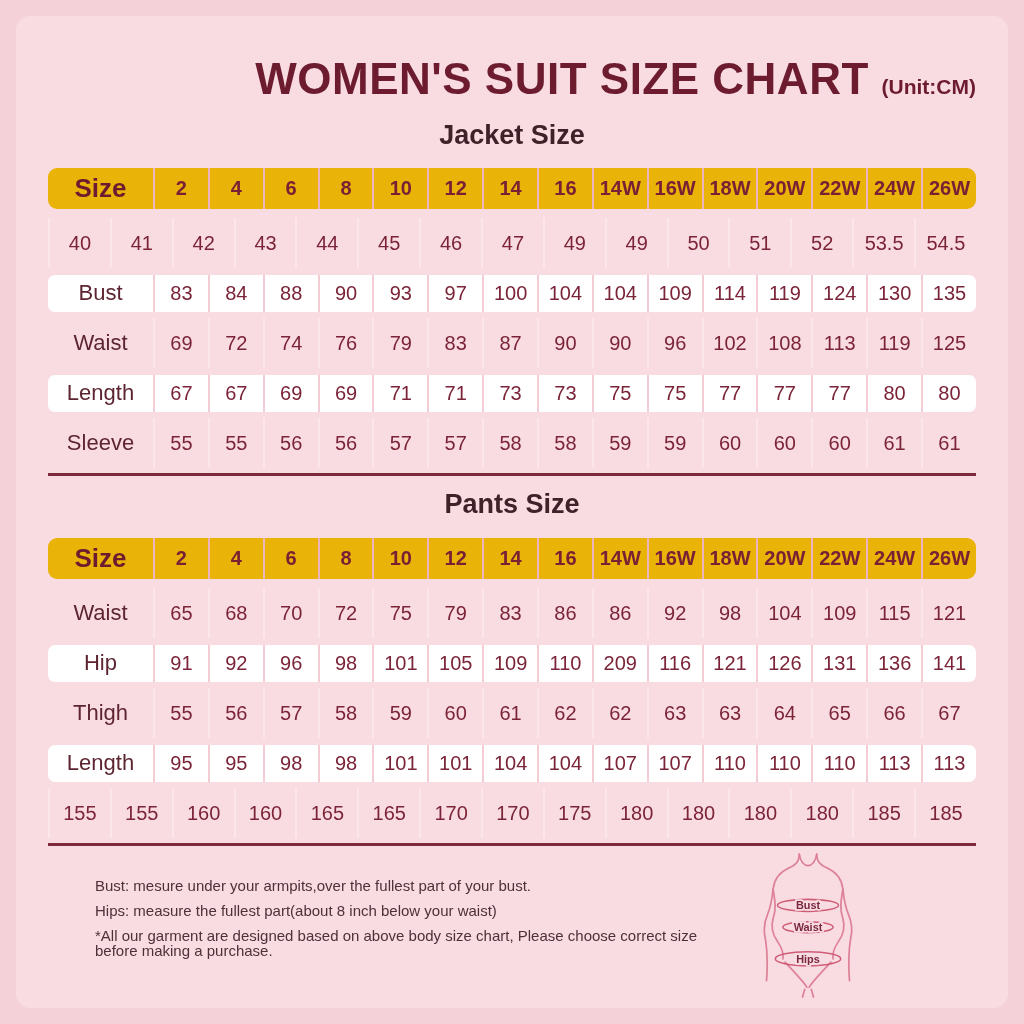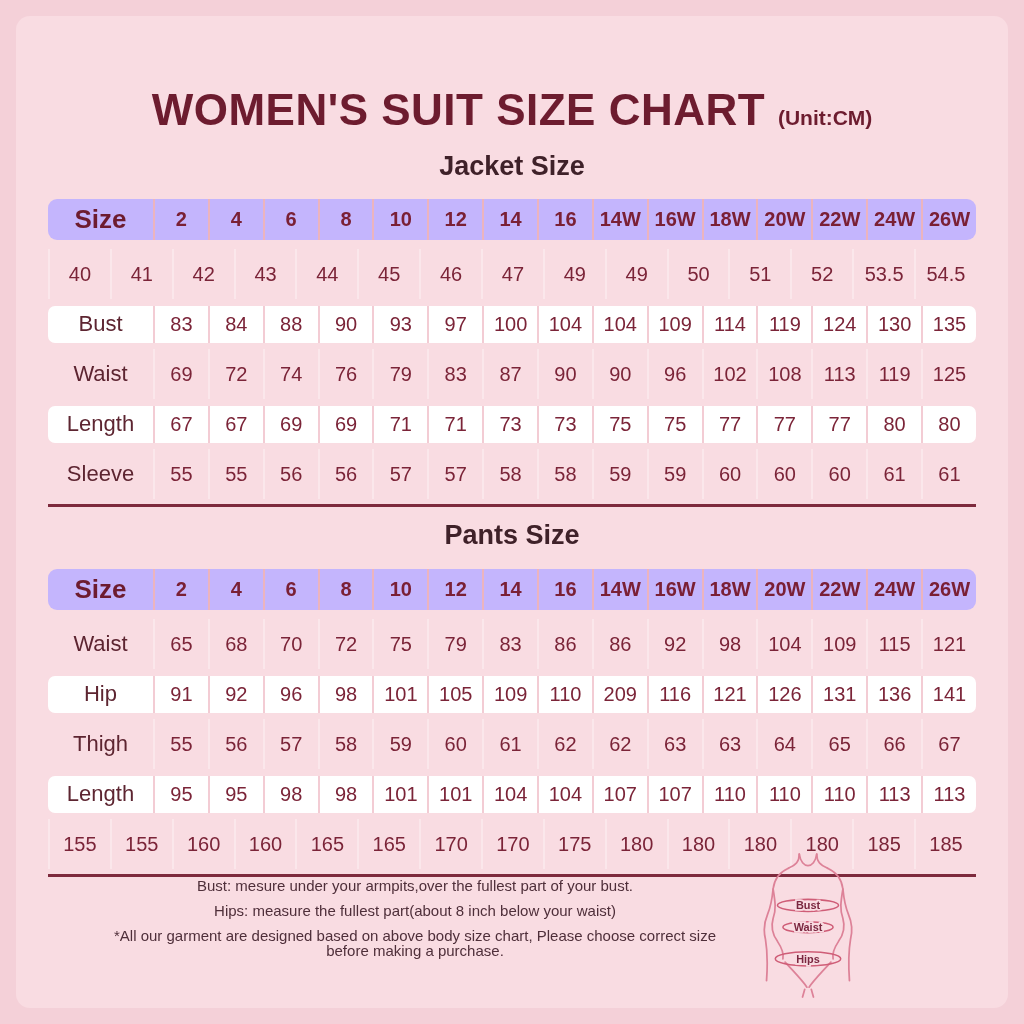--- a/index.html
+++ b/index.html
@@ -9,36 +9,36 @@
     font-family:"Liberation Sans",sans-serif;
     color:#72243a;
   }
   .panel{
     position:absolute;left:16px;top:16px;width:992px;height:992px;
     background:#f9dce2;border-radius:14px;
   }
   .content{position:absolute;left:48px;top:0;width:928px;}
 
   .main-title{
-    margin-top:85px;text-align:center;
+    margin-top:54px;text-align:right;
     font-size:44px;font-weight:800;letter-spacing:.5px;
     color:#6d1c2f;white-space:nowrap;
   }
   .main-title .unit{font-size:21px;font-weight:700;letter-spacing:0;}
 
   .section-title{
     text-align:center;font-size:27px;font-weight:700;color:#3f2129;
   }
   .section-title.jacket{margin-top:16px;margin-bottom:17px;}
   .section-title.pants{margin-top:13px;margin-bottom:18px;}
 
   .size-table{width:928px;border-bottom:3px solid #7e2a3d;padding-bottom:5px;}
 
   .thead{
-    display:flex;height:41px;background:#c4b5fd;border-radius:9px;
+    display:flex;height:41px;background:#eab308;border-radius:9px;
     overflow:hidden;
   }
   .th{
     flex:1;display:flex;align-items:center;justify-content:center;
     font-weight:700;font-size:20px;color:#7a2035;
     border-left:2px solid #ecb4be;
   }
   .th.label{
     flex:0 0 105px;border-left:none;font-size:26px;color:#6d1c2f;
   }
@@ -53,21 +53,21 @@
   .trow .td.label{
     flex:0 0 105px;border-left:none;font-size:22px;color:#5d2531;
   }
   .trow.hl{
     background:#ffffff;border-radius:7px;height:37px;margin:6.5px 0;
   }
   .trow.hl .td{border-left-color:#f3ccd4;}
 
   .footnotes{
     position:absolute;left:95px;top:878px;width:640px;
-    font-size:15px;color:#4f2f3a;text-align:center;
+    font-size:15px;color:#4f2f3a;
   }
   .footnote{margin-bottom:10px;line-height:15px;}
 
   .figure-wrap{position:absolute;left:760px;top:850px;width:96px;height:150px;}
   svg text{font-family:"Liberation Sans",sans-serif;}
 </style>
 </head>
 <body>
 
 <div class="panel"></div>

